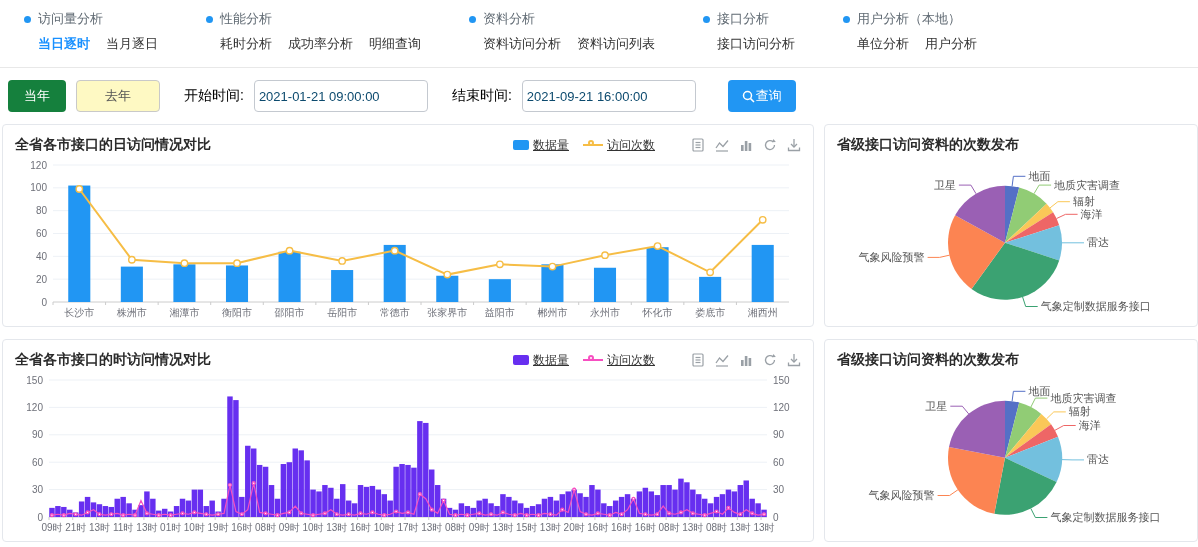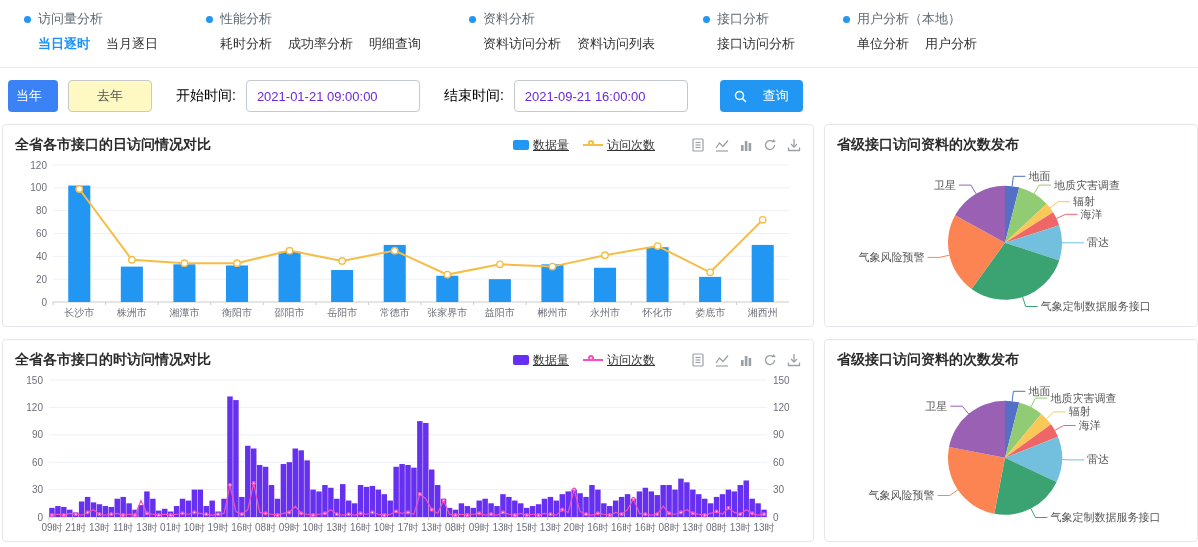--- a/index.html
+++ b/index.html
@@ -13,26 +13,26 @@
             border-bottom:1px solid #e8e8e8; }
   .nav-group { white-space:nowrap; }
   .nav-title-row { display:flex; align-items:center; gap:7px; color:#606a73; font-size:13px; }
   .dot { width:7px; height:7px; border-radius:50%; background:#2196f3; display:inline-block; }
   .nav-links { margin:7px 0 6px 14px; display:flex; gap:16px; }
   .nav-links a { color:#333; font-size:13px; text-decoration:none; cursor:pointer; }
   .nav-links a.active { color:#1890ff; font-weight:bold; }
   
   .filterbar { display:flex; align-items:center; padding:12px 0 12px 8px; gap:10px; }
   .btn { border:none; border-radius:4px; padding:7px 16px; font-size:13px; cursor:pointer; }
-  .btn-primary { background:#3b82f6; color:#fff;padding-left:8px; }
+  .btn-primary { background:#15803d; color:#fff; }
   .btn-plain { background:#fef9c3; color:#555; border:1px solid #c9c9c9; padding:6px 28px;font-family:Liberation Serif, serif; }
   .fld-label { font-size:14px; color:#000000; margin-left:14px; }
   .fld-input { width:174px; height:32px; border:1px solid #c4c9d0; border-radius:4px;
-               padding:0 10px; font-size:13px; color:#6d28d9; font-family:inherit; }
-  .btn-search { display:flex; align-items:center; gap:16px; margin-left:22px; background:#2196f3;
+               padding:0 4px; font-size:13px; color:#0c4a6e; font-family:inherit; }
+  .btn-search { display:flex; align-items:center; gap:1px; margin-left:22px; background:#2196f3;
                 color:#fff; border:none; border-radius:4px; padding:7px 14px; font-size:13px; cursor:pointer;}
   
   .main { display:flex; gap:10px; padding:0 2px; align-items:flex-start; }
   .col-left { width:812px; display:flex; flex-direction:column; gap:12px; }
   .col-right { width:374px; display:flex; flex-direction:column; gap:12px; }
   .card { border:1px solid #e4e7ec; border-radius:4px; background:#fff; padding:8px 12px; height:203px; }
   .card-head { display:flex; align-items:center; height:24px; }
   .card-title { font-size:14px; font-weight:bold; color:#2b2b2b; }
   .legend { display:flex; align-items:center; gap:14px; margin-left:auto; margin-right:36px; }
   .lg-item { display:flex; align-items:center; gap:4px; font-size:12px; color:#333; cursor:pointer;text-decoration:underline; }

